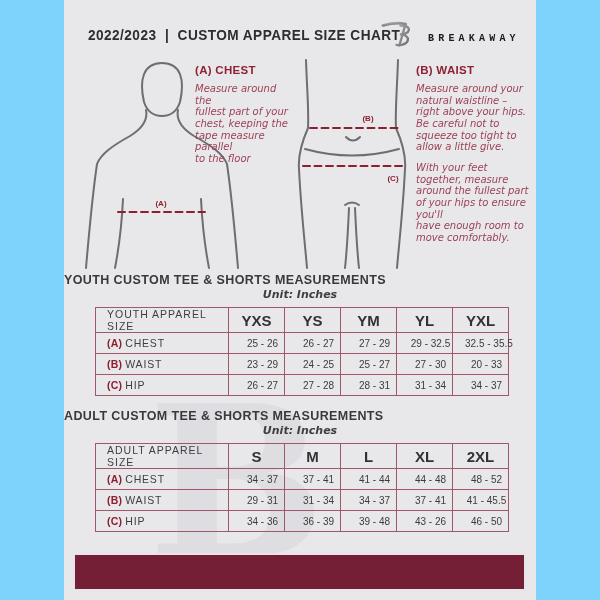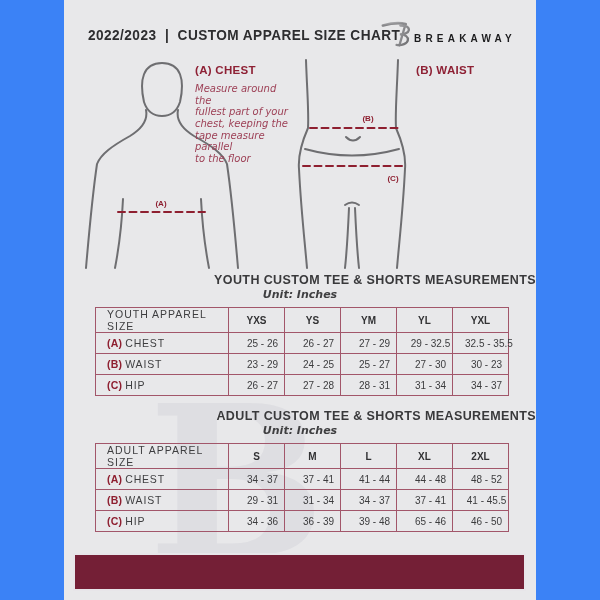--- a/index.html
+++ b/index.html
@@ -2,64 +2,64 @@
 <html style="--accent: #8e2135; --dash: #8e1f30; --tbl: #a2566a; --footer: #741f36; --page: #e8e8ea; --fig: #6e6e71; --para: #9d4056;"><head>
 <meta charset="utf-8">
 <style>
   :root{
     --accent:#8e2135; --dash:#8e1f30; --tbl:#a2566a; --footer:#741f36;
     --page:#e8e8ea; --dark:#39393b; --fig:#6e6e71; --para:#9d4056;
   }
   *{margin:0;padding:0;box-sizing:border-box;}
   html,body{width:600px;height:600px;background:#ffffff;overflow:hidden;
     font-family:"Liberation Sans",sans-serif;}
-  .canvas{position:relative;width:600px;height:600px;background:#3b82f6;}
+  .canvas{position:relative;width:600px;height:600px;background:#7dd3fc;}
   .page{position:absolute;left:64px;top:0;width:472px;height:600px;background:var(--page);}
 
   
   .hdr-title{position:absolute;left:24px;top:26px;font-size:15.5px;font-weight:700;
     color:#2d2d2f;letter-spacing:.5px;white-space:pre;transform:scaleX(.88);
     transform-origin:left center;}
   .brand{position:absolute;left:316px;top:17px;display:flex;align-items:center;}
   .brand svg{width:34px;height:34px;}
-  .brand-name{margin-left:0;font-size:10px;font-weight:700;letter-spacing:4.2px;
-    color:#1c1c1e;padding-top:9px;}
+  .brand-name{margin-left:14px;font-size:10px;font-weight:700;letter-spacing:4.2px;
+    color:#1c1c1e;padding-top:9px;font-family:Liberation Mono, monospace;}
 
   
   .fig{position:absolute;}
   .fig path{fill:none;stroke:var(--fig);stroke-width:2;stroke-linecap:round;}
   .fig .dash{stroke:var(--dash);stroke-width:2;stroke-dasharray:7 4.5;}
   .fig text{font-family:"Liberation Sans",sans-serif;font-size:8px;font-weight:700;
     fill:var(--dash);}
   .guide-block{position:absolute;}
   .guide-block h3{font-size:11.5px;font-weight:700;color:var(--accent);
     letter-spacing:.3px;margin-bottom:7px;}
   .guide-block p{font-size:10px;line-height:1.17;color:var(--para);
     font-style:italic;white-space:pre-line;font-family:"DejaVu Sans",sans-serif;}
 
   
   .watermark{position:absolute;left:84px;top:378px;font-size:210px;line-height:1;
     font-family:"DejaVu Serif",serif;font-weight:700;color:#dedee2;z-index:0;}
 
   
-  .tbl-title{position:absolute;left:0;width:472px;text-align:right;font-size:12.5px;
+  .tbl-title{position:absolute;left:0;width:472px;text-align:left;font-size:12.5px;
     font-weight:700;color:var(--dark);letter-spacing:.4px;z-index:2;}
   .tbl-unit{position:absolute;left:0;width:472px;text-align:center;font-size:11px;
     font-weight:600;font-style:italic;color:#3f3f41;z-index:2;
     font-family:"DejaVu Sans",sans-serif;}
   table{position:absolute;left:31px;width:413px;border-collapse:collapse;
     table-layout:fixed;z-index:2;background:transparent;}
   col.c-label{width:133px;}
   col.c-size{width:56px;}
   th,td{border:1.4px solid var(--tbl);background:transparent;}
   thead th{height:24px;}
   tbody td,tbody th{height:21px;}
   .corner{font-size:10.5px;font-weight:400;color:#3e3e40;letter-spacing:1px;
     text-align:left;padding-left:11px;}
-  .size-h{font-size:10px;font-weight:700;color:#323234;text-align:center;}
+  .size-h{font-size:15px;font-weight:700;color:#323234;text-align:center;}
   .row-label{text-align:left;padding-left:11px;font-size:10.5px;font-weight:400;
     color:#3e3e40;letter-spacing:.8px;}
   .row-label .mk{color:var(--dash);font-weight:700;letter-spacing:.2px;}
   .val{font-size:10px;color:#3c3c3e;text-align:center;white-space:nowrap;padding-left:12px;}
 
   
   .footer-bar{position:absolute;left:9px;top:553px;width:453px;height:38px;
     background:var(--footer);border:2px solid #e7e5e9;z-index:3;}
 </style>
 </head>
@@ -113,22 +113,35 @@
     <div class="guide-block" style="left:131px;top:64px;width:100px;">
       <h3>(A) CHEST</h3>
       <p>Measure around the
 fullest part of your
 chest, keeping the
 tape measure parallel
 to the floor</p>
     </div>
     <div class="guide-block" style="left:352px;top:64px;width:118px;">
       <h3>(B) WAIST</h3>
+      <p>Measure around your
+natural waistline –
+right above your hips.
+Be careful not to
+squeeze too tight to
+allow a little give.</p>
     </div>
     <div class="guide-block" style="left:352px;top:162px;width:120px;">
+      <p>With your feet
+together, measure
+around the fullest part
+of your hips to ensure
+you'll
+have enough room to
+move comfortably.</p>
     </div>
 
     <div class="watermark">B</div>
 
     <div class="tbl-title" style="top:273px;">YOUTH CUSTOM TEE &amp; SHORTS MEASUREMENTS</div>
     <div class="tbl-unit" style="top:288px;">Unit: Inches</div>
     <table style="top:307px;border-radius:19px;" id="youth-table">
       <colgroup>
           <col class="c-label">
           <col class="c-size">
@@ -155,21 +168,21 @@
             <td class="val">27 - 29</td>
             <td class="val">29 - 32.5</td>
             <td class="val">32.5 - 35.5</td>
           </tr>
           <tr>
             <td class="row-label"><span class="mk">(B) </span>WAIST</td>
             <td class="val">23 - 29</td>
             <td class="val">24 - 25</td>
             <td class="val">25 - 27</td>
             <td class="val">27 - 30</td>
-            <td class="val">30 - 23</td>
+            <td class="val">20 - 33</td>
           </tr>
           <tr>
             <td class="row-label"><span class="mk">(C) </span>HIP</td>
             <td class="val">26 - 27</td>
             <td class="val">27 - 28</td>
             <td class="val">28 - 31</td>
             <td class="val">31 - 34</td>
             <td class="val">34 - 37</td>
           </tr>
         </tbody>
@@ -211,21 +224,21 @@
             <td class="val">31 - 34</td>
             <td class="val">34 - 37</td>
             <td class="val">37 - 41</td>
             <td class="val">41 - 45.5</td>
           </tr>
           <tr>
             <td class="row-label"><span class="mk">(C) </span>HIP</td>
             <td class="val">34 - 36</td>
             <td class="val">36 - 39</td>
             <td class="val">39 - 48</td>
-            <td class="val">65 - 46</td>
+            <td class="val">43 - 26</td>
             <td class="val">46 - 50</td>
           </tr>
         </tbody>
       </table>
 
     <div class="footer-bar"></div>
   </div>
 </div>
 
 </body></html>

